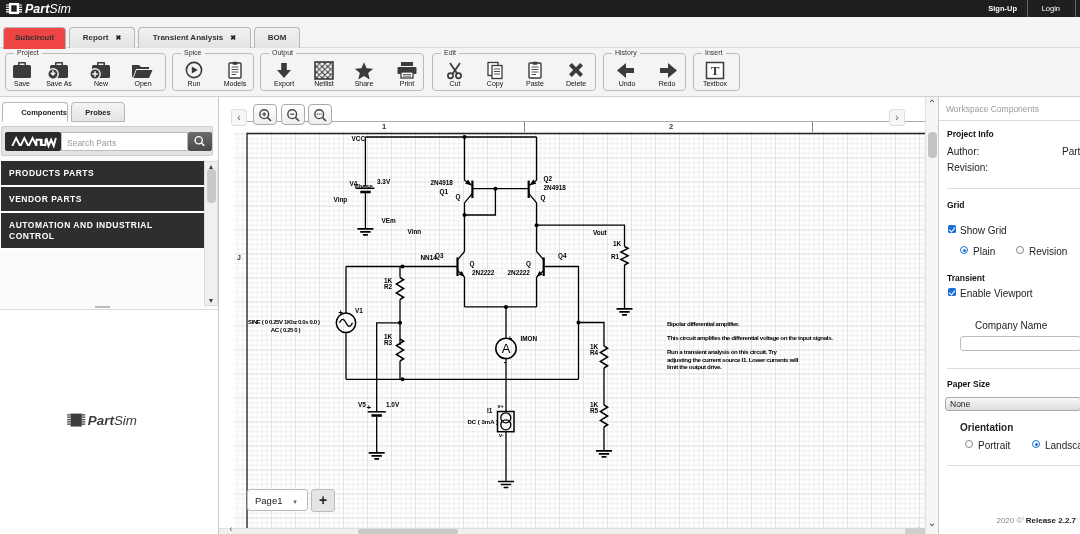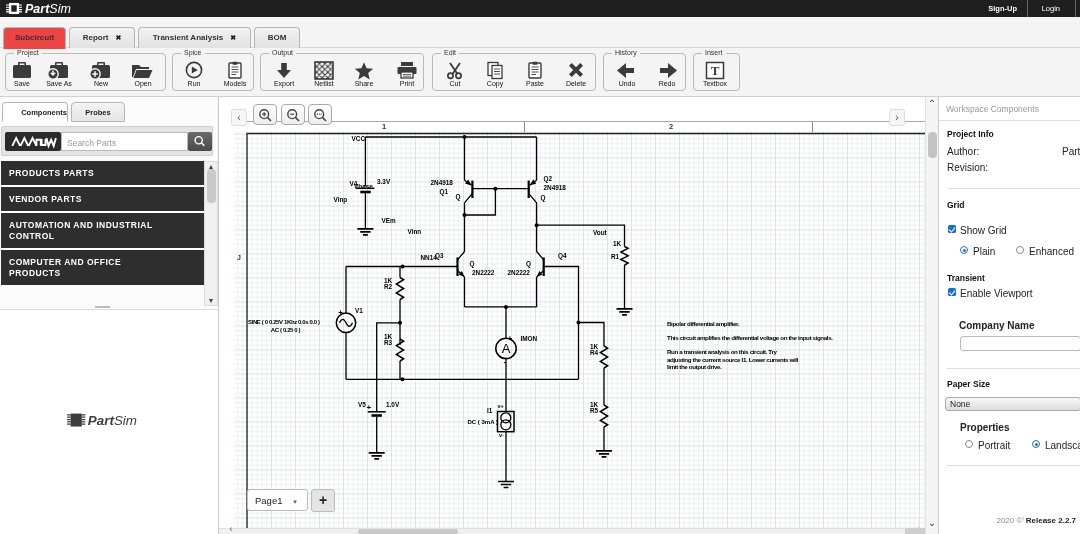--- a/index.html
+++ b/index.html
@@ -253,21 +253,20 @@
       <div id="searchinput" class="abs">Search Parts</div>
       <div id="searchbtn" class="abs"><svg width="24" height="19" viewBox="0 0 24 22">
             <circle cx="10.5" cy="9.5" r="4.2" fill="none" stroke="#fff" stroke-width="1.6"></circle>
             <path d="M13.7 12.7L17 16" stroke="#fff" stroke-width="1.8"></path>
           </svg></div>
     </div>
     <div id="accordion" class="abs" style="height:145px;overflow:hidden">
       <div class="acc">PRODUCTS PARTS</div>
       <div class="acc">VENDOR PARTS</div>
       <div class="acc">AUTOMATION AND INDUSTRIAL<br>CONTROL</div>
-      <div class="acc" style="border-bottom:none;">COMPUTER AND OFFICE<br>PRODUCTS</div>
     </div>
     <div id="accsb" class="abs">
         <div class="thumb abs"></div>
   <div class="abs" style="left:0;top:1px;width:12px;text-align:center;font-size:7px;color:#444">▲</div>
   <div class="abs" style="left:0;bottom:1px;width:12px;text-align:center;font-size:7px;color:#444">▼</div>
       </div>
     <div class="abs" style="left:95px;top:209px;width:15px;height:2px;background:#bbb"></div>
       <div id="lsblower" class="abs">
         <svg class="abs" style="left:62px;top:101px" width="88" height="19" viewBox="0 0 92 22">
 <g fill="#3d3d3d">
@@ -432,30 +431,30 @@
 <div class="lab abs" style="left:8px;top:49px">Author:</div>
 <div class="lab abs" style="left:123px;top:49px;width:30px;overflow:hidden;white-space:nowrap">PartSimDemos</div>
 <div class="lab abs" style="left:8px;top:65px">Revision:</div>
 <div class="hr abs" style="left:8px;top:91px;width:134px"></div>
 <div class="sechead abs" style="left:8px;top:103px">Grid</div>
 <div class="chk abs" style="left:9px;top:128px"></div>
 <div class="lab abs" style="left:21px;top:128px">Show Grid</div>
 <div class="rad on abs" style="left:21px;top:149px"></div>
 <div class="lab abs" style="left:34px;top:149px">Plain</div>
 <div class="rad abs" style="left:77px;top:149px"></div>
-<div class="lab abs" style="left:90px;top:149px">Enhanced</div>
+<div class="lab abs" style="left:90px;top:149px">Revision</div>
 <div class="sechead abs" style="left:8px;top:176px">Transient</div>
 <div class="chk abs" style="left:9px;top:191px"></div>
 <div class="lab abs" style="left:21px;top:191px">Enable Viewport</div>
-<div class="lab abs" style="left:20px;top:223px;font-weight:bold">Company Name</div>
+<div class="lab abs" style="left:36px;top:223px;font-weight:normal">Company Name</div>
 <div class="abs" style="left:21px;top:239px;width:121px;height:15px;background:#fff;border:1px solid #bbb;border-radius:3px"></div>
 <div class="hr abs" style="left:8px;top:271px;width:134px"></div>
 <div class="sechead abs" style="left:8px;top:282px">Paper Size</div>
 <div class="abs" style="left:6px;top:300px;width:136px;height:14px;background:linear-gradient(#f8f8f8,#ddd);border:1px solid #aaa;border-radius:3px;font-size:8.5px;color:#222;line-height:12px;padding-left:4px">None</div>
-<div class="lab abs" style="left:21px;top:325px;font-weight:bold">Properties</div>
+<div class="lab abs" style="left:21px;top:325px;font-weight:bold">Orientation</div>
 <div class="rad abs" style="left:26px;top:343px"></div>
 <div class="lab abs" style="left:39px;top:343px">Portrait</div>
 <div class="rad on abs" style="left:93px;top:343px"></div>
 <div class="lab abs" style="left:106px;top:343px">Landscape</div>
 <div class="hr abs" style="left:8px;top:368px;width:134px"></div>
 <div class="abs" style="left:0;top:418px;width:137px;text-align:right;font-size:8px;color:#888">2020 ©<span style="font-size:5px;vertical-align:3px">i</span> <span style="color:#222;font-weight:bold">Release 2.2.7</span></div>
 </div>
 </div>
 
 </body></html>

